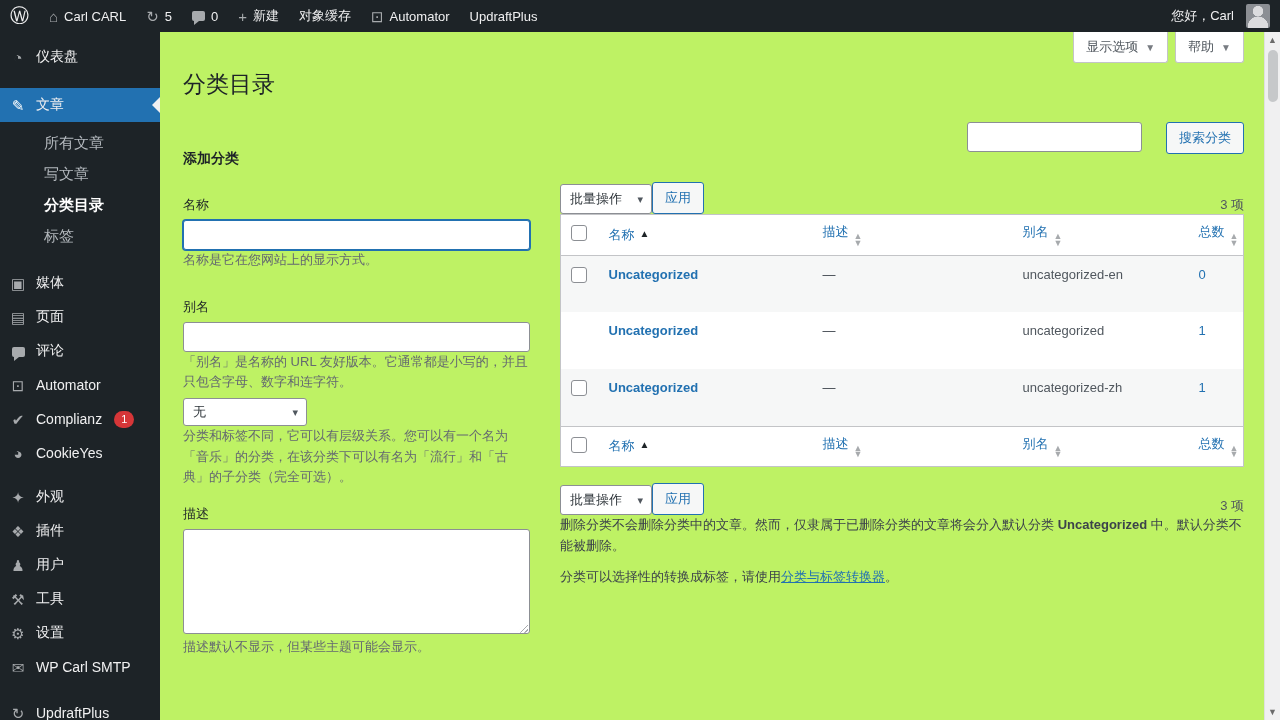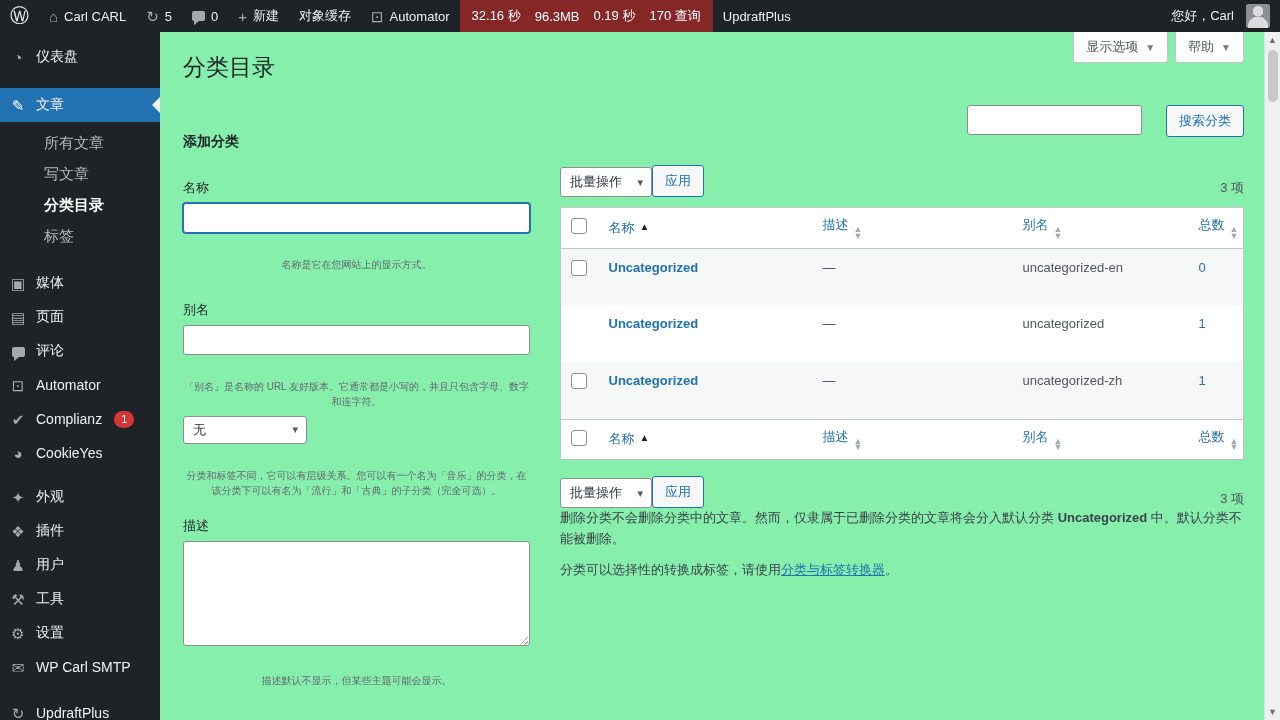--- a/index.html
+++ b/index.html
@@ -32,59 +32,59 @@
   .menu-item.active::after { content:""; position:absolute; right:0; top:50%; transform:translateY(-50%); border:8px solid transparent; border-right-color:#f0f0f1; }
   .menu-gap { margin-top:14px; }
   .menu-gap-sm { margin-top:10px; }
   .menu-gap-xs { margin-top:12px; }
   .submenu { padding:6px 0 14px; }
   .submenu-item { padding:6px 12px; font-size:15px; color:#b4b9be; cursor:pointer;margin-left:32px; }
   .submenu-item.current { color:#fff; font-weight:bold; }
   .badge { background:#d63638; color:#fff; font-size:11px; line-height:1; padding:3px 7px; border-radius:10px; margin-left:4px; }
 
   
-  .content { flex:1; position:relative; padding:11px 36px 0 23px; background:#86efac; }
+  .content { flex:1; position:relative; padding:28px 36px 0 23px; background:#bef264; }
   .screen-meta { position:absolute; top:0; right:36px; display:flex; gap:7px; }
   .meta-tab { background:#fff; border:1px solid #c3c4c7; border-top:none; border-radius:0 0 3px 3px; padding:6px 12px; color:#50575e; font-size:13px; display:flex; gap:7px; align-items:center; cursor:pointer; }
   .meta-tab .caret { color:#787c82; font-size:10px; }
   h1.page-title { font-size:23px; font-weight:400; color:#1d2327; padding:9px 0 10px; }
 
   .columns { display:flex; gap:30px; margin-top:12px; }
   .form-col { width:347px; flex-shrink:0; }
   .table-col { flex:1; min-width:0; }
 
   
   .form-col h2 { font-size:14px; font-weight:bold; color:#1d2327; margin-top:28px; }
   .field-label { display:block; font-size:13px; color:#1d2327; margin-top:28px; }
   .field-label.tight { margin-top:22px; }
   .field-label.tighter { margin-top:18px; }
   .txt { width:100%; height:30px; border:1px solid #8c8f94; border-radius:3px; background:#fff; margin-top:6px; padding:0 8px; font-size:14px; font-family:inherit; }
   .txt.focused { border-color:#2271b1; box-shadow:0 0 0 1px #2271b1; outline:none; }
-  .description { font-size:10px; color:#646970; margin-top:24px; line-height:1.55;text-align:center; }
+  .description { font-size:13px; color:#646970; margin-top:0; line-height:1.55; }
   .wp-select { position:relative; display:inline-flex; align-items:center; height:28px; border:1px solid #8c8f94; border-radius:3px; background:#fff; color:#2c3338; font-size:13px; padding:0 26px 0 9px; margin-top:6px; cursor:pointer; }
   .wp-select::after { content:"▾"; position:absolute; right:8px; color:#50575e; font-size:11px; }
   .parent-select { width:124px; }
   textarea.area { width:100%; height:105px; border:1px solid #8c8f94; border-radius:3px; background:#fff; margin-top:6px; resize:none; padding:6px 8px; font-family:inherit; font-size:14px; position:relative; }
   .area-wrap { position:relative; }
   .resize-grip { position:absolute; right:2px; bottom:4px; width:11px; height:11px; clip-path:polygon(100% 0,100% 100%,0 100%);
      background:repeating-linear-gradient(-45deg, rgba(0,0,0,0) 0 2px, #a7aaad 2px 3px); pointer-events:none; }
   .btn-secondary { background:#f6f7f7; border:1px solid #2271b1; color:#2271b1; font-size:13px; padding:6px 12px; border-radius:3px; cursor:pointer; white-space:nowrap; }
 
   
   .search-row { display:flex; justify-content:flex-end; gap:24px; }
   .search-input { width:175px; height:30px; border:1px solid #8c8f94; border-radius:3px; background:#fff; padding:0 8px; font-size:13px; font-family:inherit; }
 
   
   .tablenav { display:flex; align-items:flex-end; gap:0; margin-top:24px; }
   .tablenav.bottom { margin-top:12px; }
   .bulk-select { width:92px; height:30px; }
   .items-count { margin-left:auto; color:#50575e; font-size:13px; }
 
   
-  table.wp-list { width:100%; border-collapse:collapse; background:#fff; border:1px solid #c3c4c7; margin-top:10px; table-layout:fixed; }
+  table.wp-list { width:100%; border-collapse:collapse; background:#fff; border:1px solid #c3c4c7; table-layout:fixed; }
   .wp-list th { text-align:left; font-weight:400; font-size:13px; color:#2271b1; padding:8px 8px; white-space:nowrap; }
   .wp-list thead th { border-bottom:1px solid #c3c4c7; }
   .wp-list tfoot th { border-top:1px solid #c3c4c7; }
   .wp-list tbody td { padding:11px 8px; vertical-align:top; font-size:13px; height:57px; }
   .wp-list tbody tr.alt { background:#f6f7f7; }
   .cb { display:inline-block; width:16px; height:16px; border:1px solid #8c8f94; border-radius:3px; background:#fff; cursor:pointer; }
   .cb-col { padding-left:10px !important; }
   .row-title { color:#2271b1; font-weight:bold; text-decoration:none; cursor:pointer; }
   .count-link { color:#2271b1; text-decoration:none; cursor:pointer; }
   .slug-text { color:#50575e; }
@@ -129,26 +129,20 @@
         <span class="ab-icon">+</span>
         <span>新建</span>
       </span>
     <span class="ab-item">
         <span>对象缓存</span>
       </span>
     <span class="ab-item">
         <span class="ab-icon">⊡</span>
         <span>Automator</span>
       </span>
-    <span class="ab-item qm-block">
-      <span>32.16 秒</span>
-      <span>96.3MB</span>
-      <span>0.19 秒</span>
-      <span>170 查询</span>
-    </span>
     <span class="ab-item">
         <span>UpdraftPlus</span>
       </span>
   </div>
   <div class="ab-group">
     <span class="ab-item">
       <span>您好，Carl</span>
       <span class="avatar"></span>
     </span>
   </div>

